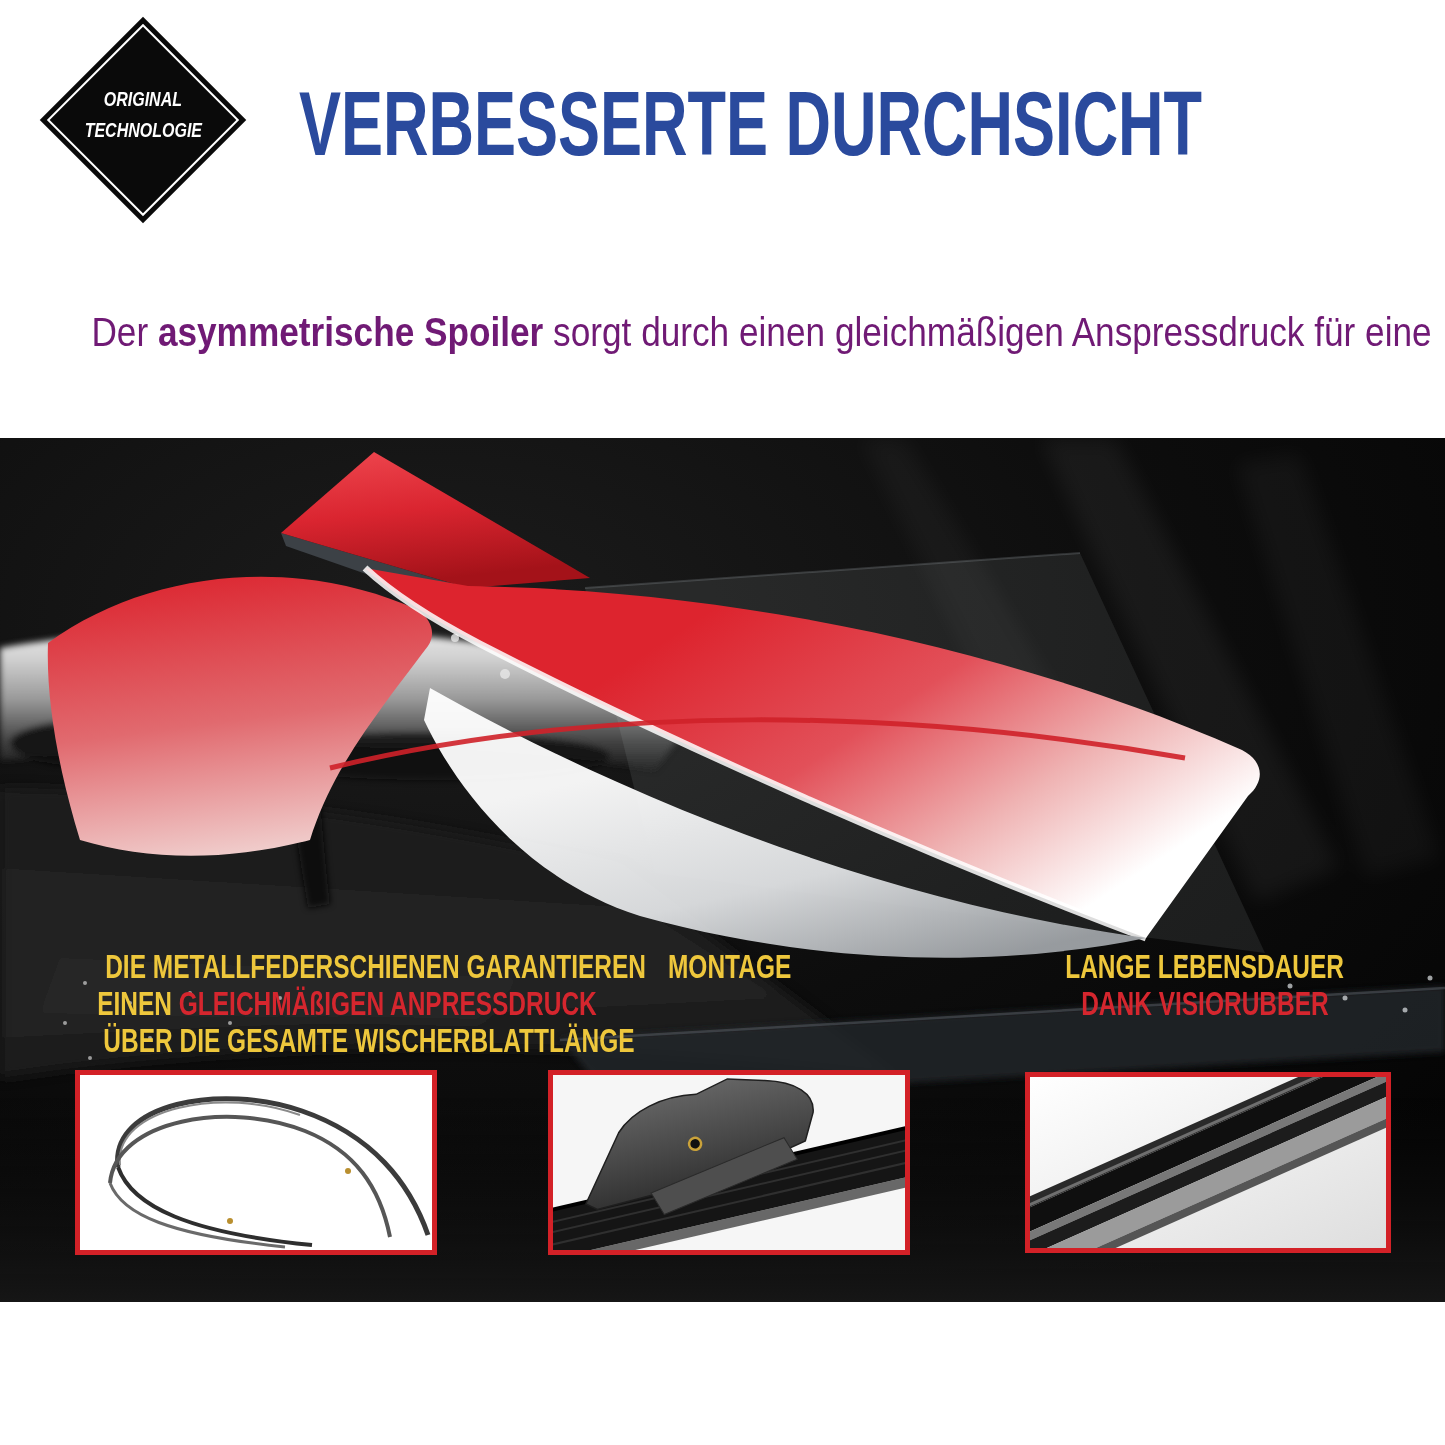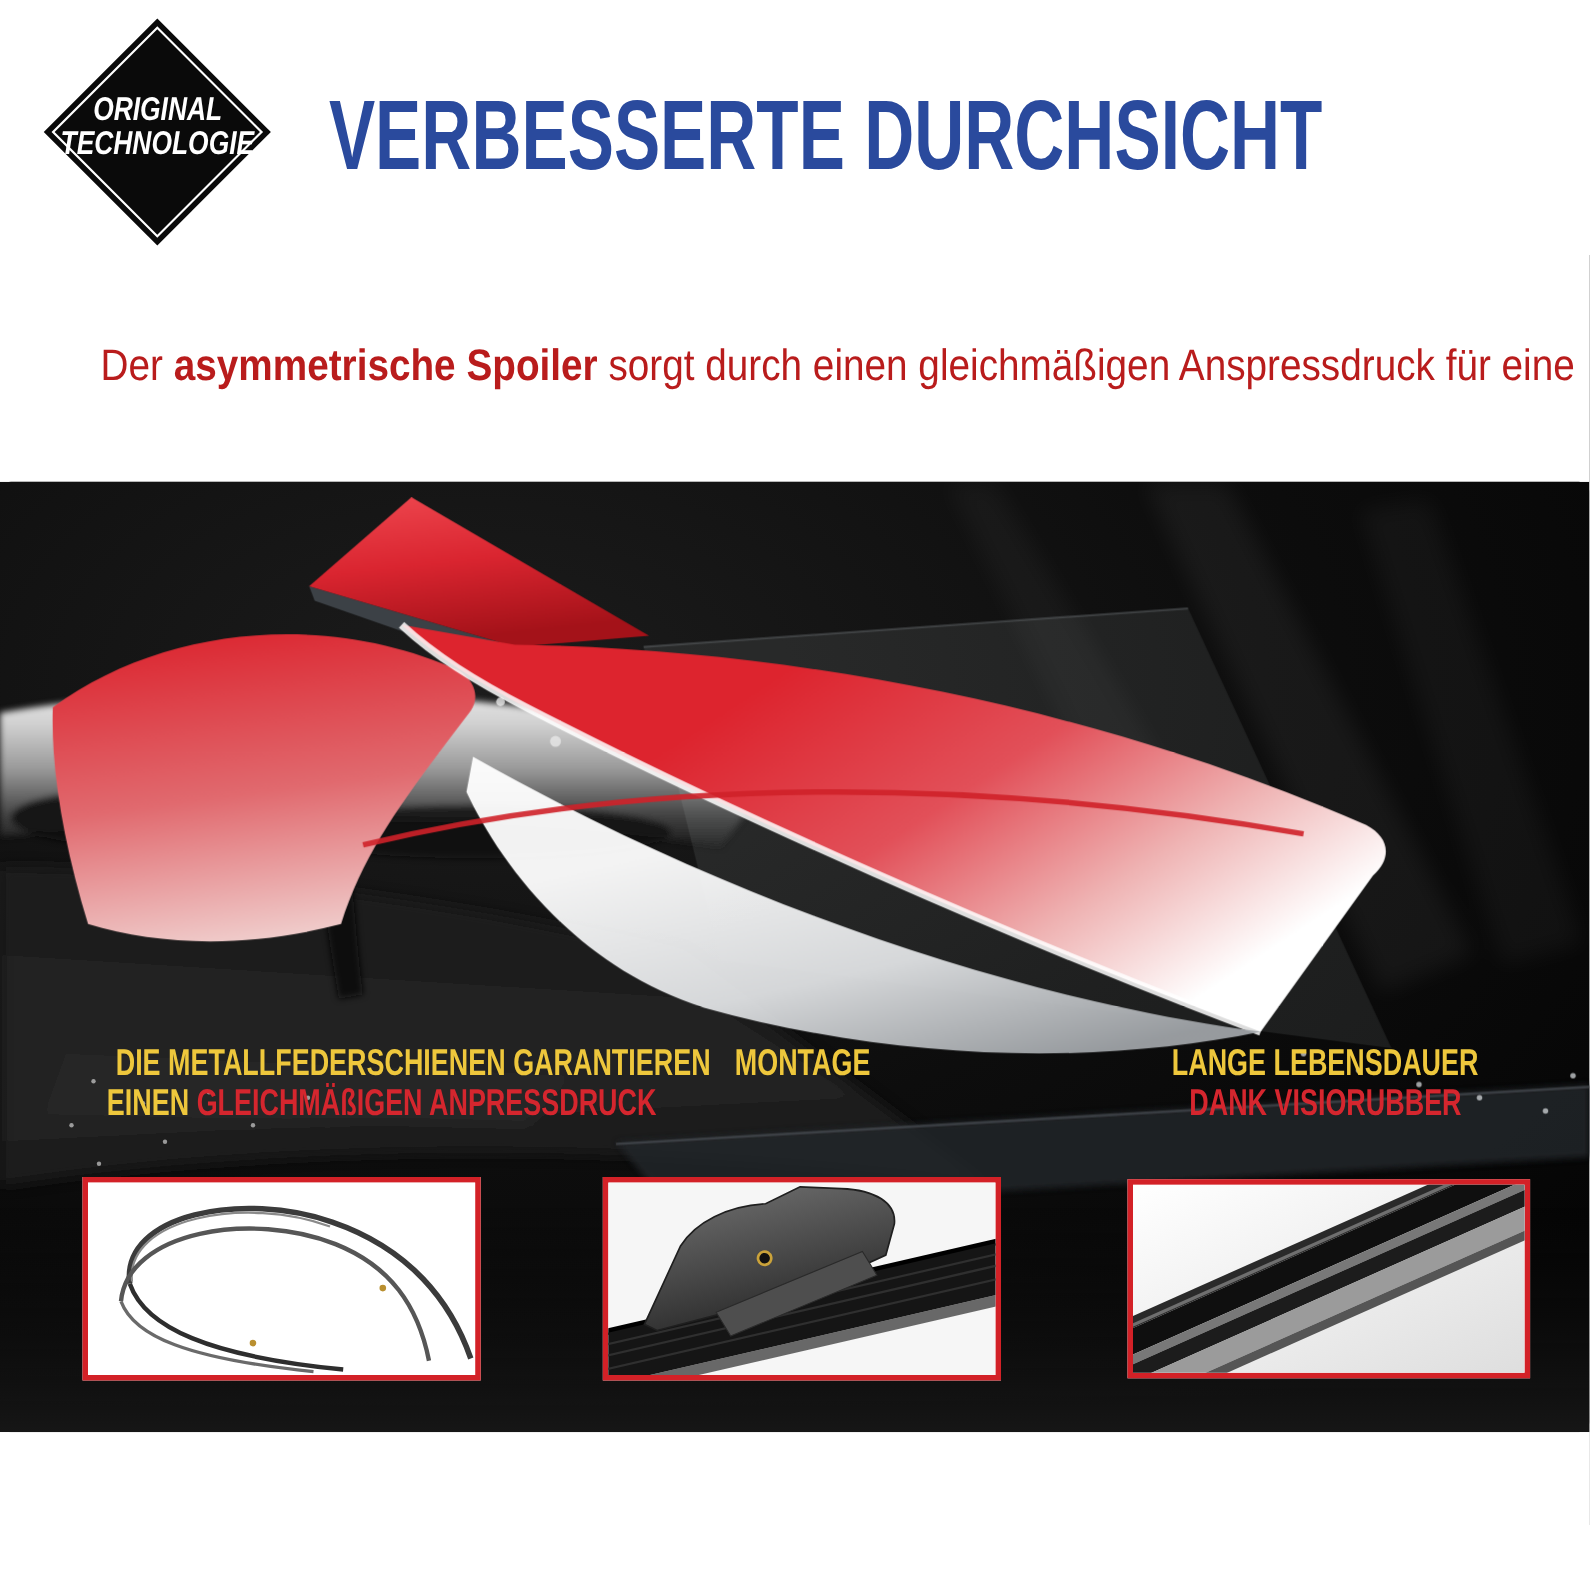--- a/index.html
+++ b/index.html
@@ -4,28 +4,28 @@
 <style>
   html,body{margin:0;padding:0;background:#ffffff;}
   .page{position:relative;width:1445px;height:1445px;overflow:hidden;background:#ffffff;
         font-family:"Liberation Sans",sans-serif;}
 
   
   .badge{position:absolute;left:70px;top:47px;width:146px;height:146px;background:#0a0a0a;
          transform:rotate(45deg);}
   .badge::after{content:"";position:absolute;inset:5px;border:2px solid #ffffff;}
   .badge-text{position:absolute;left:23px;top:84px;width:240px;text-align:center;color:#ffffff;
-              font-weight:bold;font-style:italic;font-size:30px;line-height:31px;white-space:nowrap;}
+              font-weight:bold;font-style:italic;font-size:20px;line-height:31px;white-space:nowrap;}
   .badge-text .cond{display:inline-block;transform:scaleX(0.80);transform-origin:50% 50%;}
 
   .title{position:absolute;left:299px;top:78px;font-size:90px;line-height:92px;font-weight:bold;
          color:#2a4a9d;white-space:nowrap;}
   .title .cond{display:inline-block;transform:scaleX(0.70);transform-origin:0 50%;}
 
-  .subtitle{position:absolute;left:0;top:308px;width:1445px;text-align:center;color:#b91c1c;
+  .subtitle{position:absolute;left:0;top:308px;width:1445px;text-align:center;color:#701a75;
             font-size:40px;line-height:49px;}
   .subtitle .cond{display:inline-block;transform:scaleX(0.88);transform-origin:50% 50%;white-space:nowrap;}
   .subtitle .b{font-weight:bold;}
 
   
   .photo{position:absolute;left:0;top:438px;width:1445px;height:864px;background:#0a0a0a;border-radius:10px;}
   .scene{position:absolute;left:0;top:0;width:1445px;height:864px;display:block;}
 
   
   .feature{position:absolute;top:510px;text-align:center;font-weight:bold;font-size:34px;
@@ -187,20 +187,21 @@
           <circle cx="1405" cy="572" r="2.5"></circle>
           <circle cx="1430" cy="540" r="2.5"></circle>
       </g>
 
       <rect x="0" y="660" width="1445" height="204" fill="url(#gBottom)"></rect>
     </svg>
 
     <div class="feature f1">
       <span class="line"><span class="cond yellow">DIE METALLFEDERSCHIENEN GARANTIEREN</span></span>
       <span class="line"><span class="cond"><span class="yellow">EINEN </span><span class="red">GLEICHMÄßIGEN ANPRESSDRUCK</span></span></span>
+      <span class="line"><span class="cond yellow">ÜBER DIE GESAMTE WISCHERBLATTLÄNGE</span></span>
     </div>
     <div class="feature f2">
       <span class="line"><span class="cond yellow">MONTAGE</span></span>
     </div>
     <div class="feature f3">
       <span class="line"><span class="cond yellow">LANGE LEBENSDAUER</span></span>
       <span class="line"><span class="cond red">DANK VISIORUBBER</span></span>
     </div>
 
     <div class="pframe p1">

